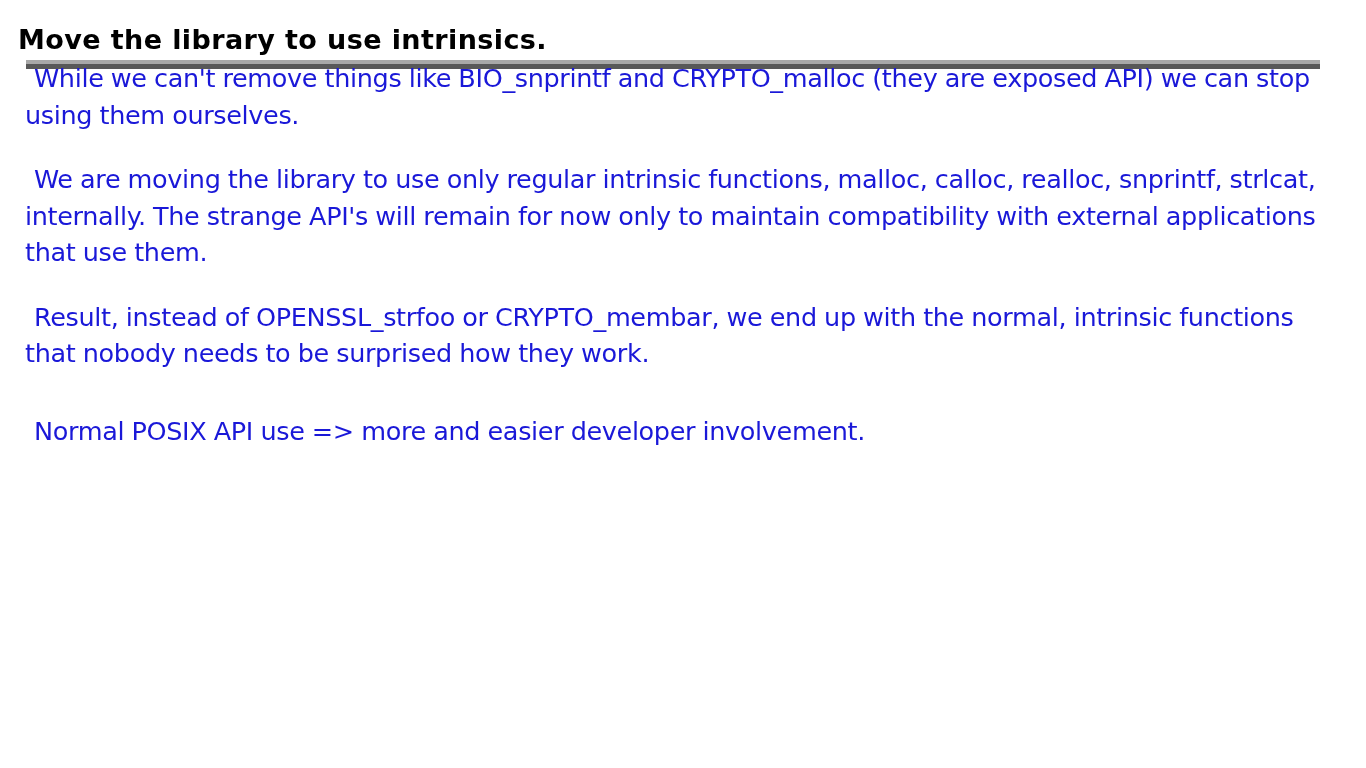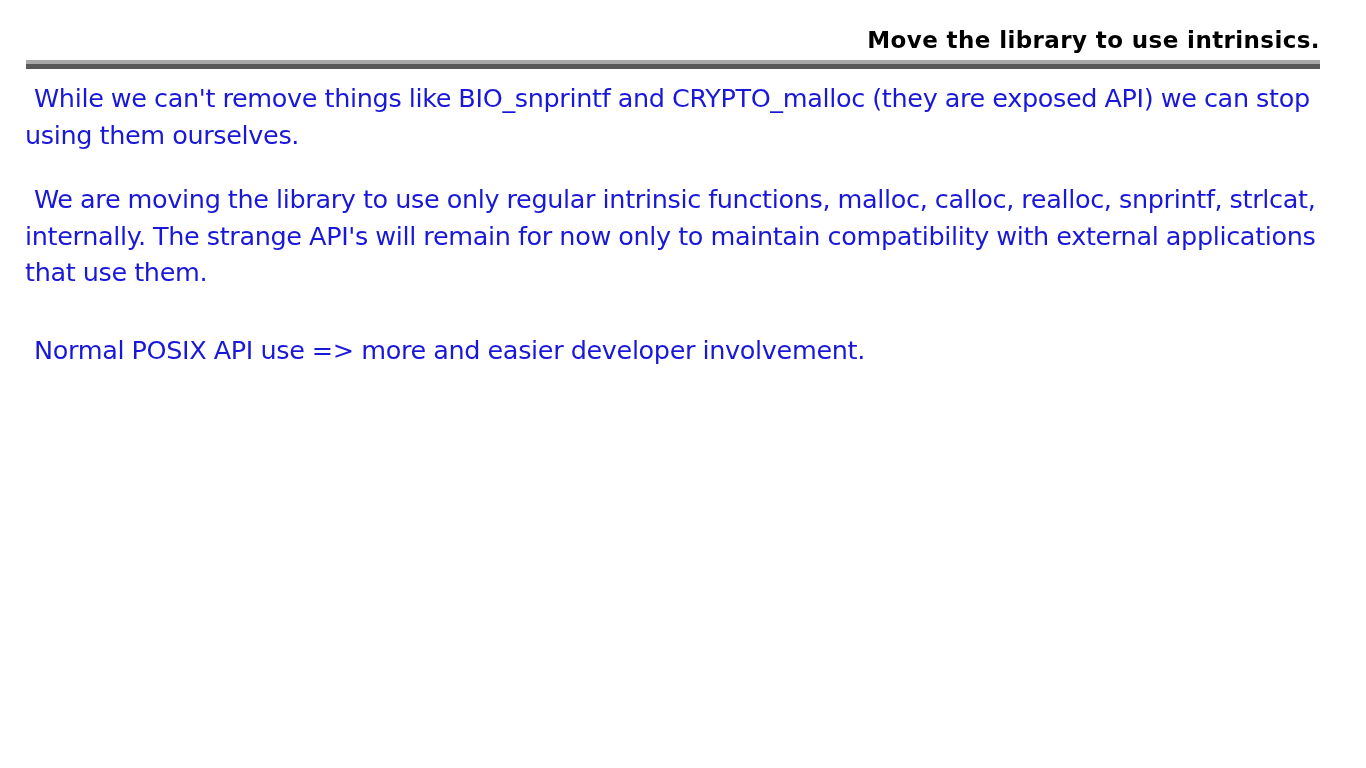--- a/index.html
+++ b/index.html
@@ -19,27 +19,27 @@
     position: relative;
     width: 1366px;
     height: 768px;
     background: #ffffff;
     box-sizing: border-box;
   }
 
   
   .slide-title {
     position: absolute;
-    left: 26px;
+    left: 18px;
     top: 24px;
     width: 1294px;
-    text-align: right;
+    text-align: left;
     font-family: "DejaVu Sans", sans-serif;
     font-weight: bold;
-    font-size: 23px;
+    font-size: 27px;
     line-height: 32px;
     letter-spacing: 0.4px;
     color: #000000;
     white-space: nowrap;
   }
 
   
   .title-rule {
     position: absolute;
     left: 26px;
@@ -51,21 +51,21 @@
         #a8a8a8 0px,
         #a8a8a8 4px,
         #585858 4px,
         #585858 9px);
   }
 
   
   .body-block {
     position: absolute;
     left: 25px;
-    top: 80px;
+    top: 60px;
     width: 1300px;
   }
 
   .para {
     font-family: "DejaVu Sans", sans-serif;
     font-size: 25.5px;
     line-height: 36.5px;
     color: #1a18d8;
     margin: 0 0 0 0;
     letter-spacing: -0.35px;
@@ -94,18 +94,19 @@
   <div class="slide-title">Move the library to use intrinsics.</div>
 
   <div class="title-rule"></div>
 
   <div class="body-block">
 
     <p class="para"><span class="lead-space"></span><span>While we can't remove things like BIO_snprintf and CRYPTO_malloc (they are exposed API) we can stop using them ourselves.</span></p>
 
     <p class="para"><span class="lead-space"></span><span>We are moving the library to use only regular intrinsic functions, malloc, calloc, realloc, snprintf, strlcat, internally. The strange API's will remain for now only to maintain compatibility with external applications that use them.</span></p>
 
+    <p class="para"><span class="lead-space"></span><span>Result, instead of OPENSSL_strfoo or CRYPTO_membar, we end up with the normal, intrinsic functions that nobody needs to be surprised how they work.</span></p>
 
     <p class="para p-last"><span class="lead-space"></span><span>Normal POSIX API use =&gt; more and easier developer involvement.</span></p>
 
   </div>
 
 </div>
 
 </body></html>

